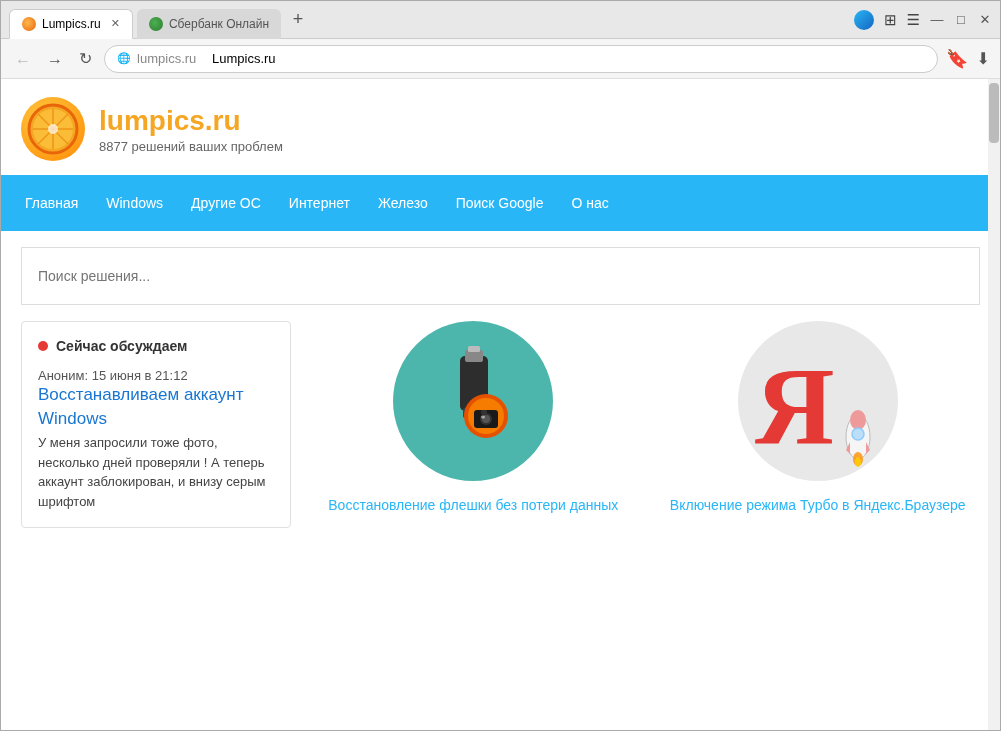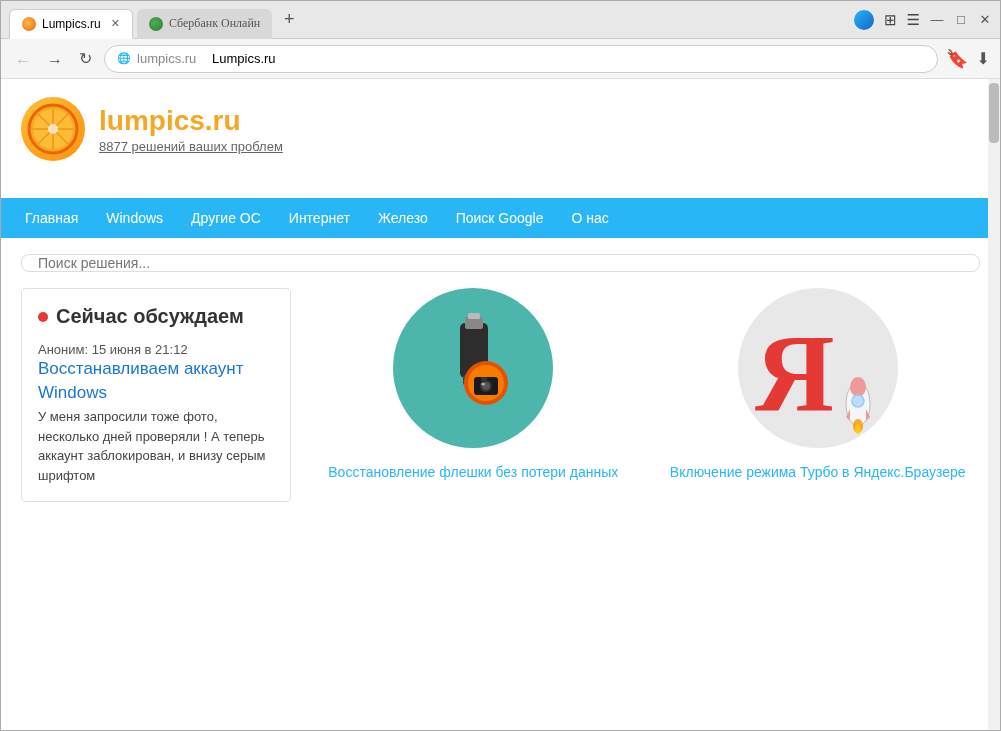--- a/index.html
+++ b/index.html
@@ -40,21 +40,20 @@
 
     .tab.active {
       background: #fff;
       border: 1px solid #ccc;
       border-bottom: 1px solid #fff;
     }
 
     .tab.inactive {
       background: #d8d8d8;
       color: #555;
-      font-family: Liberation Serif, serif;
     }
 
     .tab-icon {
       width: 14px;
       height: 14px;
       border-radius: 50%;
     }
 
     .tab-icon-orange {
       background: radial-gradient(circle at 40% 40%, #ffb84d, #e8650a);
@@ -206,27 +205,26 @@
       justify-content: center;
       font-size: 32px;
       flex-shrink: 0;
       position: relative;
       overflow: hidden;
     }
 
     
     .site-title-group { display: flex; flex-direction: column; gap: 2px; }
     .site-title { font-size: 28px; color: #f5a623; font-weight: bold; }
-    .site-subtitle { font-size: 13px; color: #666; text-decoration: underline; }
+    .site-subtitle { font-size: 13px; color: #666; }
 
     
     .nav-bar {
       background: #29b6f6;
-      padding: 0 10px;
-      margin-top: 23px;
+      padding: 8px 10px;
     }
 
     .nav-items {
       display: flex;
       flex-wrap: wrap;
     }
 
     .nav-item {
       color: #fff;
       padding: 12px 14px;
@@ -236,22 +234,22 @@
     }
 
     
     .search-area {
       padding: 16px 20px;
     }
 
     .search-input {
       width: 100%;
       border: 1px solid #ddd;
-      border-radius: 8px;
-      padding: 0 16px;
+      border-radius: 0;
+      padding: 20px 16px;
       font-size: 14px;
       color: #999;
       outline: none;
     }
 
     
     .content-grid {
       display: flex;
       gap: 0;
       padding: 0 20px 20px 20px;
@@ -264,21 +262,21 @@
       border: 1px solid #e0e0e0;
       border-radius: 4px;
       padding: 16px;
       flex-shrink: 0;
     }
 
     .discussion-title {
       display: flex;
       align-items: center;
       gap: 8px;
-      font-size: 20px;
+      font-size: 14px;
       font-weight: bold;
       color: #333;
       margin-bottom: 14px;
     }
 
     .red-dot {
       width: 10px;
       height: 10px;
       background: #e53935;
       border-radius: 50%;

